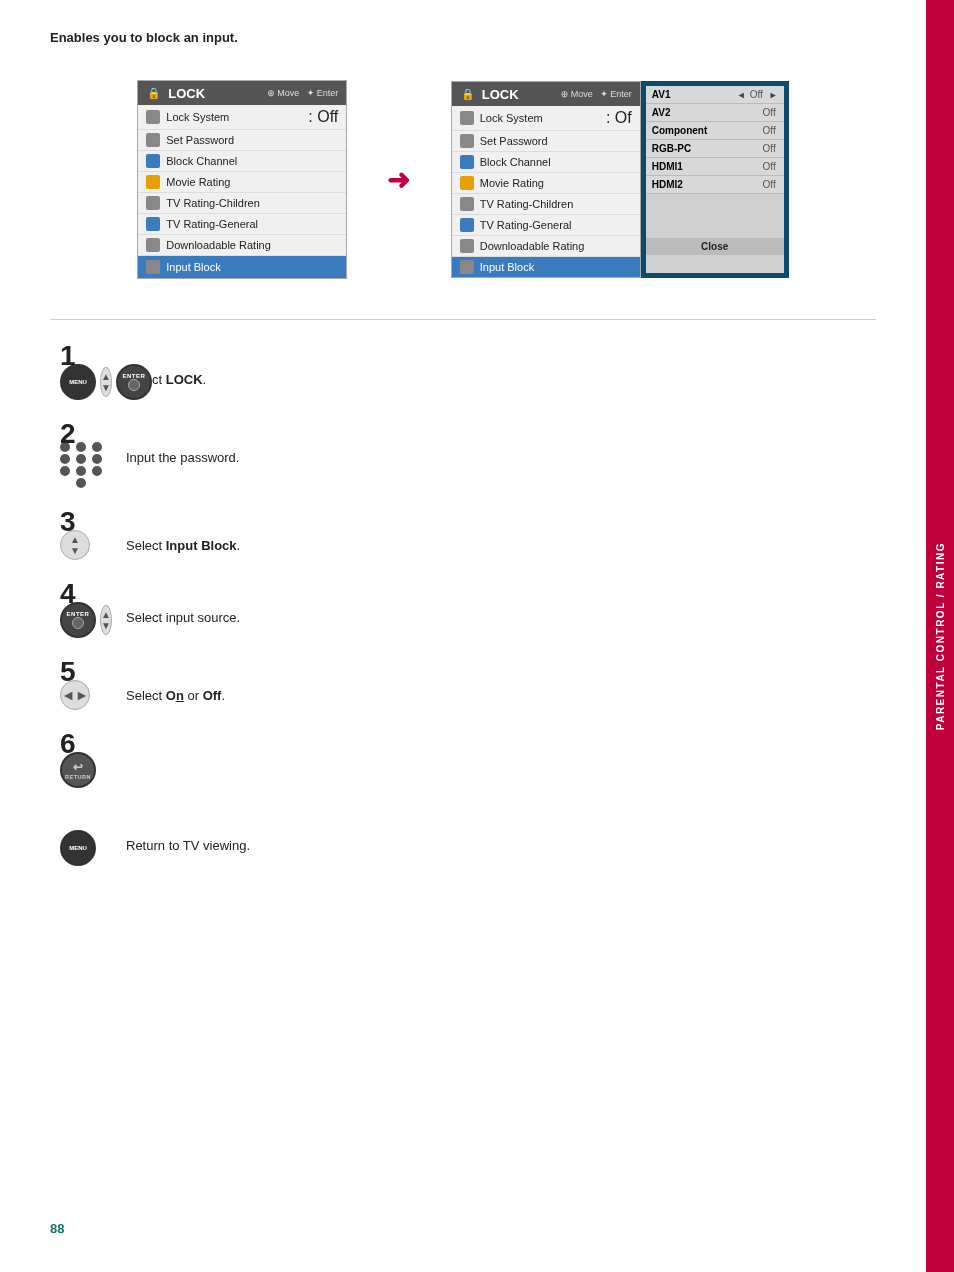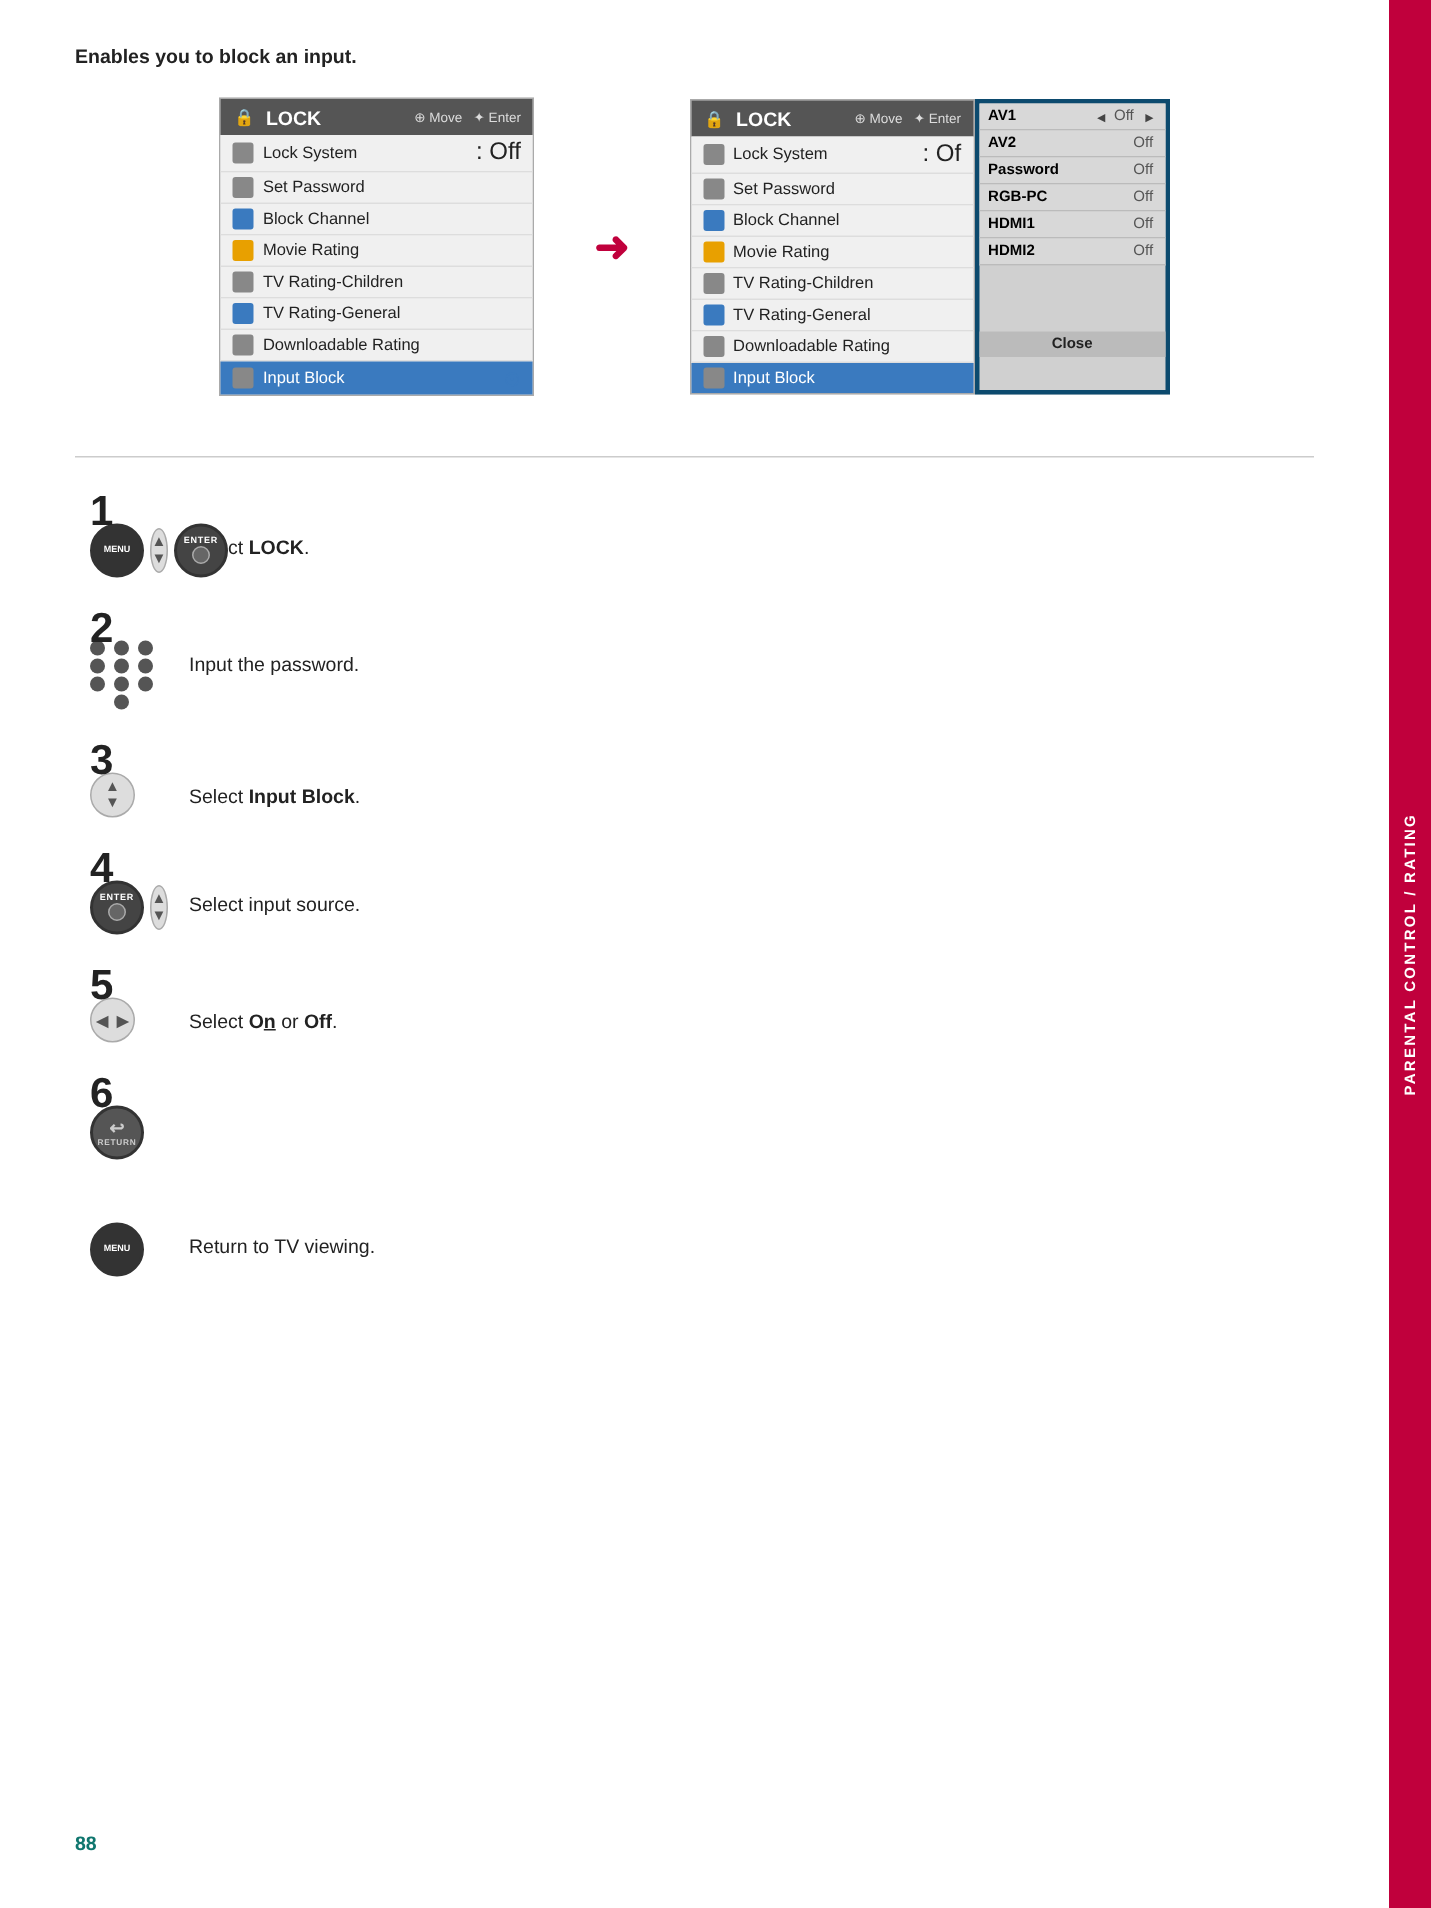--- a/index.html
+++ b/index.html
@@ -59,21 +59,21 @@
       letter-spacing: 1px;
       margin-bottom: 16px;
       text-transform: uppercase;
     }
 
     
     .description {
       font-size: 13px;
       font-weight: bold;
       color: #222;
-      margin-bottom: 20px;
+      margin-bottom: 35px;
     }
 
     
     .screenshots-area {
       display: flex;
       align-items: center;
       gap: 40px;
       margin-bottom: 40px;
       justify-content: center;
     }
@@ -146,23 +146,23 @@
       font-size: 14px;
       color: #3a7abf;
     }
 
     
     .panel-with-submenu {
       display: flex;
       gap: 0;
     }
     .submenu-panel {
-      border: 3px solid #0c4a6e;
+      border: 5px solid #0c4a6e;
       background: #d0d0d0;
-      width: 130px;
+      width: 148px;
     }
     .submenu-item {
       display: flex;
       align-items: center;
       padding: 3px 6px;
       gap: 4px;
       border-bottom: 1px solid #bbb;
       font-size: 10px;
       background: #d8d8d8;
     }
@@ -452,21 +452,21 @@
           <span class="sub-label">AV1</span>
           <span class="sub-arrow-left">◄</span>
           <span class="sub-value">Off</span>
           <span class="sub-arrow-right">►</span>
         </div>
         <div class="submenu-item">
           <span class="sub-label">AV2</span>
           <span class="sub-value">Off</span>
         </div>
         <div class="submenu-item">
-          <span class="sub-label">Password</span>
+          <span class="sub-label">Component</span>
           <span class="sub-value">Off</span>
         </div>
         <div class="submenu-item">
           <span class="sub-label">RGB-PC</span>
           <span class="sub-value">Off</span>
         </div>
         <div class="submenu-item">
           <span class="sub-label">HDMI1</span>
           <span class="sub-value">Off</span>
         </div>

